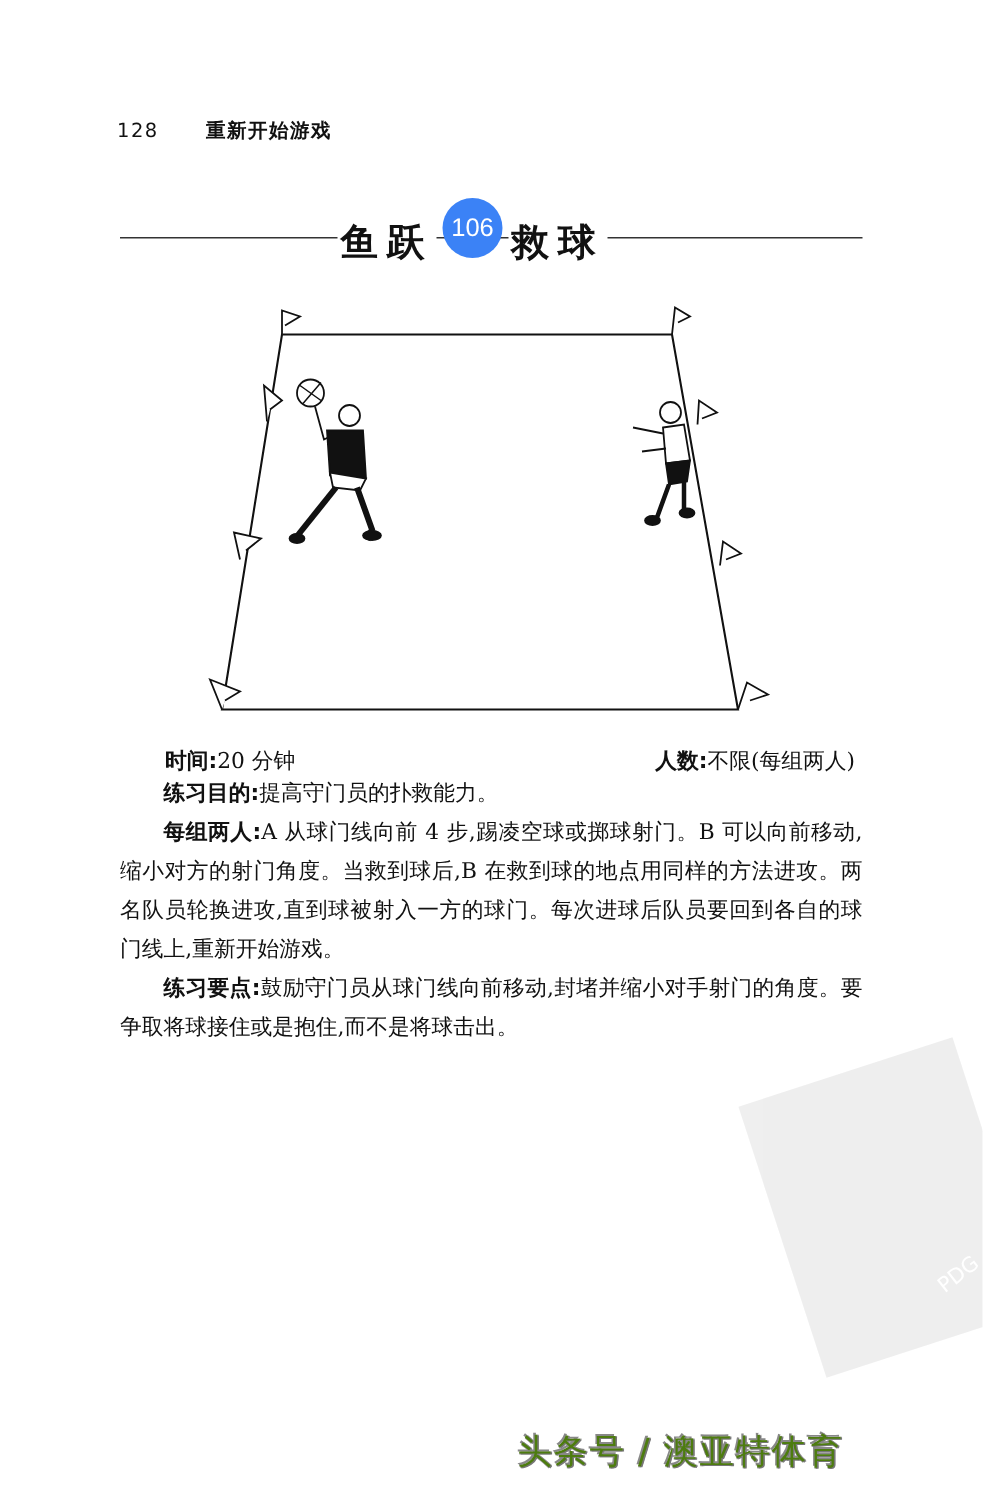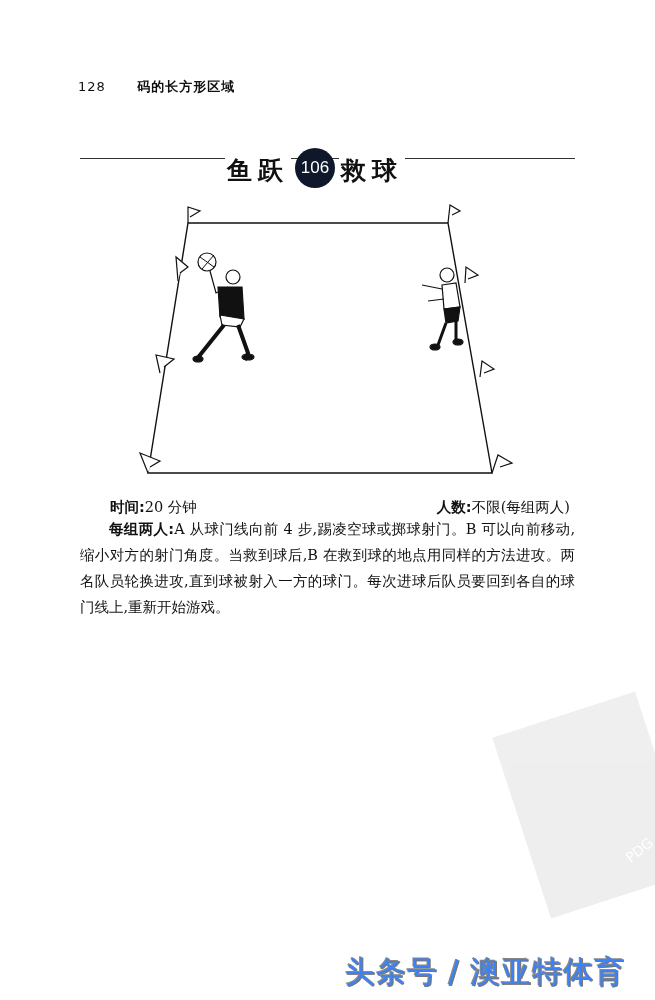--- a/index.html
+++ b/index.html
@@ -2,40 +2,40 @@
 <html><head>
 <meta charset="utf-8">
 <style>
   html, body { margin:0; padding:0; background:#ffffff; }
   body { width:655px; height:1000px; position:relative; overflow:hidden;
          font-family:"DejaVu Serif","Liberation Serif",serif; color:#111; }
   .header { position:absolute; left:78px; top:78px; font-size:13px; font-family:"DejaVu Sans","Liberation Sans",sans-serif; font-weight:bold; letter-spacing:1px; }
   .header .num { margin-right:26px; font-weight:normal; }
   .title-row { position:absolute; left:80px; top:138px; width:495px; height:40px; }
   .title-line { position:absolute; left:0; right:0; top:20px; border-top:1px solid #333; }
-  .title-inner { position:absolute; left:145px; top:16px; height:40px; display:flex; align-items:flex-start; background:transparent; }
+  .title-inner { position:absolute; left:145px; top:0; height:40px; display:flex; align-items:flex-end; background:transparent; }
   .title-word { font-family:"DejaVu Sans","Liberation Sans",sans-serif; font-weight:bold; font-size:25px; letter-spacing:6px; background:#fff; padding:0 2px; }
-  .title-badge { width:40px; height:40px; border-radius:50%; background:#0f172a; color:#fff; font-family:"Liberation Sans",sans-serif; font-size:17px; display:flex; align-items:center; justify-content:center; margin:0 4px; position:relative; top:-6px; }
+  .title-badge { width:40px; height:40px; border-radius:50%; background:#3b82f6; color:#fff; font-family:"Liberation Sans",sans-serif; font-size:17px; display:flex; align-items:center; justify-content:center; margin:0 4px; position:relative; top:-6px; }
   .figure { position:absolute; left:130px; top:195px; width:400px; height:290px; }
   .meta-row { position:absolute; left:110px; top:498px; width:460px; font-size:14.5px; }
   .meta-row .right { position:absolute; right:0; top:0; }
   .lbl { font-family:"DejaVu Sans","Liberation Sans",sans-serif; font-weight:bold; }
   .body { position:absolute; left:80px; width:495px; font-size:14.5px; line-height:26px; text-align:justify; }
   .para { text-indent:29px; margin:0; }
   .watermark-seal { position:absolute; left:518px; top:710px; width:150px; height:190px; background:#e9e9e9; transform:rotate(-18deg); opacity:.75; }
   .watermark-seal span { position:absolute; right:30px; bottom:30px; color:#fff; font-family:"DejaVu Sans",sans-serif; font-size:14px; transform:rotate(-20deg); }
-  .footer-wm { position:absolute; left:345px; top:952px; font-family:"DejaVu Sans","Liberation Sans",sans-serif; font-size:30px; color:#3b82f6; letter-spacing:1px;
+  .footer-wm { position:absolute; left:345px; top:952px; font-family:"DejaVu Sans","Liberation Sans",sans-serif; font-size:23px; color:#4d7c0f; letter-spacing:1px;
      text-shadow: -1px -1px 0 #888, 1px 1px 0 #777, 1px 0 0 #999, 0 1px 0 #999; }
 </style>
 </head>
 <body>
 
 <div class="header">
   <span class="num">128</span>
-  <span>码的长方形区域</span>
+  <span>重新开始游戏</span>
 </div>
 
 <div class="title-row">
   <div class="title-line"></div>
   <div class="title-inner">
     <span class="title-word">鱼跃</span>
     <span class="title-badge">106</span>
     <span class="title-word">救球</span>
   </div>
 </div>
@@ -89,16 +89,18 @@
   <span class="right">
     <span class="lbl">人数:</span><span>不限(每组两人)</span>
   </span>
 </div>
 
 <div class="watermark-seal">
   <span>PDG</span>
 </div>
 
 <div class="body" style="top:516px;">
+  <p class="para"><span class="lbl">练习目的:</span><span>提高守门员的扑救能力。</span></p>
   <p class="para"><span class="lbl">每组两人:</span><span>A 从球门线向前 4 步,踢凌空球或掷球射门。B 可以向前移动,缩小对方的射门角度。当救到球后,B 在救到球的地点用同样的方法进攻。两名队员轮换进攻,直到球被射入一方的球门。每次进球后队员要回到各自的球门线上,重新开始游戏。</span></p>
+  <p class="para"><span class="lbl">练习要点:</span><span>鼓励守门员从球门线向前移动,封堵并缩小对手射门的角度。要争取将球接住或是抱住,而不是将球击出。</span></p>
 </div>
 
 <div class="footer-wm">头条号 / 澳亚特体育</div>
 
 </body></html>

